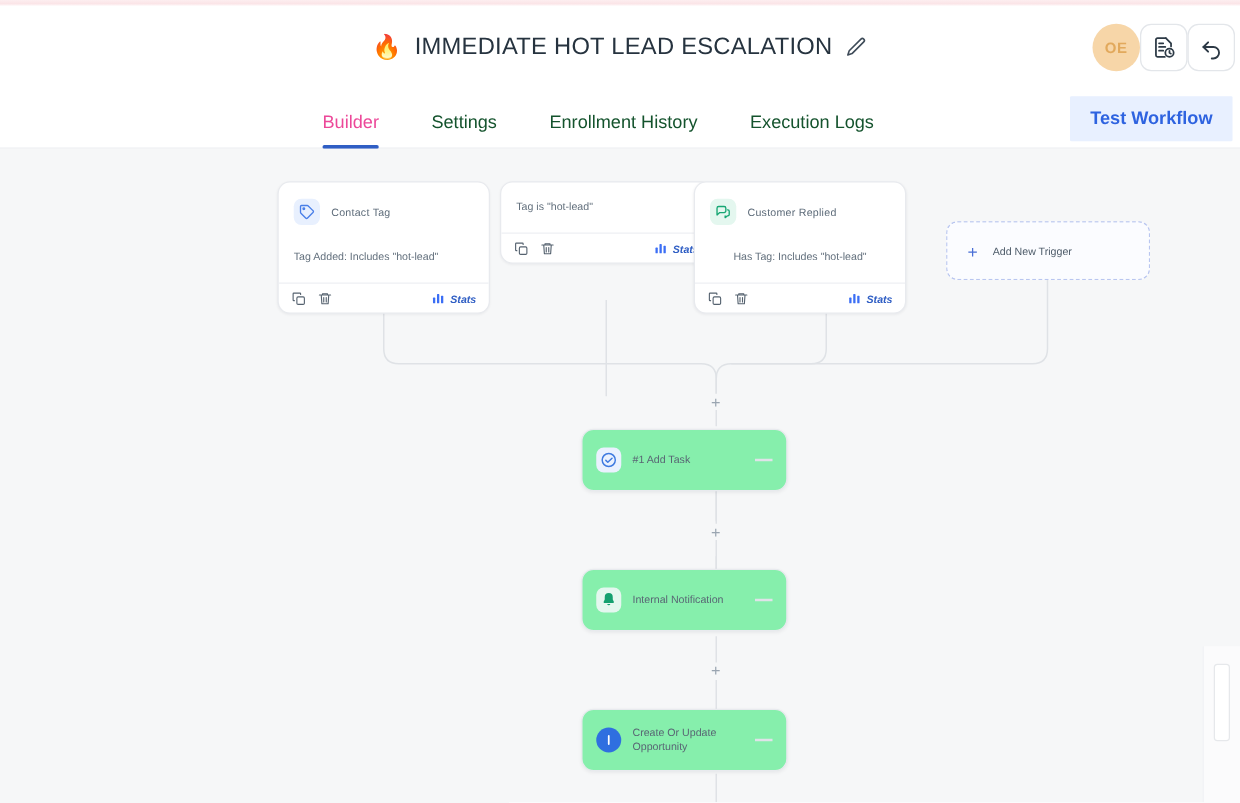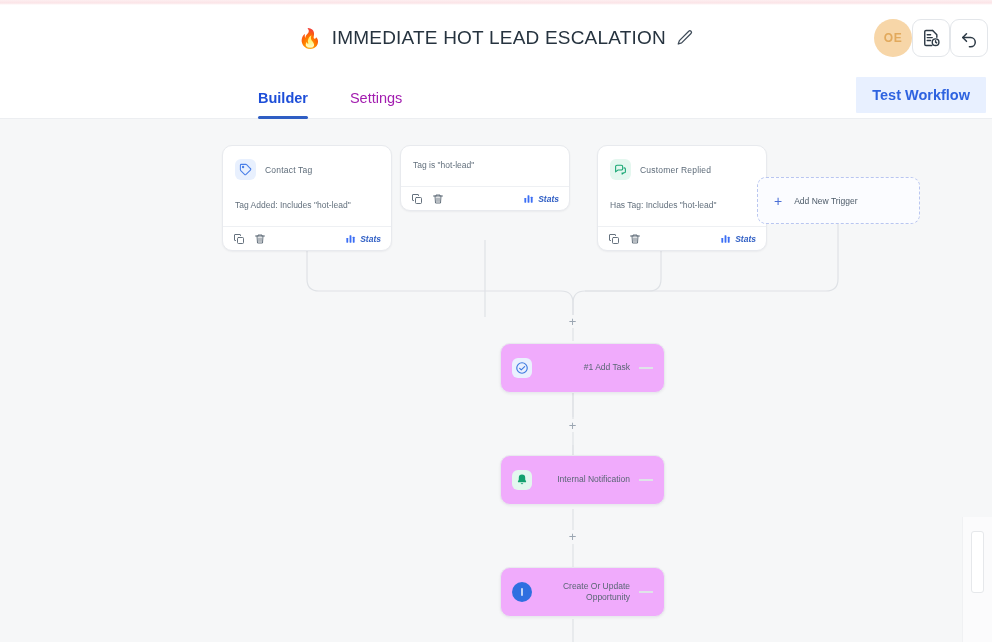--- a/index.html
+++ b/index.html
@@ -53,24 +53,24 @@
 
   
   .tabbar {
     position: relative;
     height: 48px; background: #fff;
     border-bottom: 1px solid #eceef1;
     display: flex; align-items: flex-end; padding-left: 258px;
     gap: 42px;
   }
   .tab {
-    font-size: 14.5px; color: #a21caf; padding-bottom: 12px;
+    font-size: 14.5px; color: #14532d; padding-bottom: 12px;
     cursor: pointer; position: relative; white-space: nowrap;
   }
-  .tab.active { color: #1d4ed8; font-weight: 700; }
+  .tab.active { color: #ec4899; font-weight: 400; }
   .tab.active::after {
     content: ""; position: absolute; left: 0; right: 0; bottom: -1px;
     height: 3px; background: #2f5ec4; border-radius: 2px;
   }
   .test-btn {
     position: absolute; right: 6px; top: 6px;
     background: #e8f0ff; color: #2e63e0;
     font-size: 14.5px; font-weight: 600;
     padding: 10px 16px; border-radius: 1px; border: none;
     cursor: pointer; white-space: nowrap;
@@ -122,25 +122,25 @@
     border: 1px dashed #b9c6f0; border-radius: 9px;
     background: #fbfcff;
     display: flex; align-items: center; gap: 12px; padding-left: 16px;
     cursor: pointer;
   }
   .add-trigger .plus { font-size: 14px; color: #4a6fd6; line-height: 1; }
   .add-trigger span.lbl { font-size: 8.5px; color: #4c5a68; }
 
   
   .node {
-    position: absolute; left: 500px; width: 165px;
-    background: #f0abfc; border: 1px solid #e8eaee; border-radius: 10px;
+    position: absolute; left: 465px; width: 165px;
+    background: #86efac; border: 1px solid #e8eaee; border-radius: 10px;
     box-shadow: 0 1px 3px rgba(16,24,40,.06);
     display: flex; align-items: center; gap: 9px;
-    padding: 0 11px; height: 50px; cursor: pointer; text-align: right;
+    padding: 0 11px; height: 50px; cursor: pointer;
   }
   .node .nbadge {
     width: 20px; height: 20px; border-radius: 6px; flex: 0 0 auto;
     display: flex; align-items: center; justify-content: center;
   }
   .node .nbadge svg { width: 14px; height: 14px; }
   .nbadge.nblue { background: #eaf1fe; color: #3f7ae0; }
   .nbadge.ngreen { background: #e4f7ef; color: #14a06f; }
   .nbadge.nsolid { background: #2f6fe0; color: #ffffff; border-radius: 50%; }
   .node .nlabel { font-size: 8.5px; color: #596674; line-height: 1.35; flex: 1 1 auto; }
@@ -197,20 +197,22 @@
           <path d="M9 7L4.5 11.5 9 16"></path>
           <path d="M4.5 11.5H14a5.5 5.5 0 0 1 0 11h-1.5"></path>
         </svg>
       </div>
     </div>
   </div>
 
   <div class="tabbar">
     <div class="tab active">Builder</div>
     <div class="tab">Settings</div>
+    <div class="tab">Enrollment History</div>
+    <div class="tab">Execution Logs</div>
     <button class="test-btn">Test Workflow</button>
   </div>
 
   <div class="canvas">
 
     <svg class="wires" width="992" height="523">
       <g fill="none" stroke="#dfe2e6" stroke-width="1.2">
 
         <path d="M307 121 V160 Q307 172 319 172 H561 Q573 172 573 184 V198"></path>
         <path d="M485 121 V184 V198"></path>
@@ -276,21 +278,21 @@
           <svg viewBox="0 0 24 24" fill="currentColor">
             <rect x="3" y="11" width="4" height="10" rx="1"></rect>
               <rect x="10" y="5" width="4" height="16" rx="1"></rect>
               <rect x="17" y="8" width="4" height="13" rx="1"></rect>
           </svg>
           <span>Stats</span>
         </div>
       </div>
     </div>
 
-    <div class="trig" style="left:597px;">
+    <div class="trig" style="left:555px;text-align:center;">
       <div class="trig-head">
         <span class="badge green">
           <svg viewBox="0 0 24 24" fill="none" stroke="currentColor" stroke-width="2" stroke-linecap="round" stroke-linejoin="round">
             <path d="M3 6.5A2.5 2.5 0 0 1 5.5 4h8A2.5 2.5 0 0 1 16 6.5v4A2.5 2.5 0 0 1 13.5 13H7l-4 3.5z"></path>
             <path d="M18.5 9H19a2 2 0 0 1 2 2v5a2 2 0 0 1-2 2h-1l-3 2.5V18"></path>
           </svg>
         </span>
         <span class="trig-name">Customer Replied</span>
       </div>
       <div class="trig-desc">Has Tag: Includes "hot-lead"</div>

